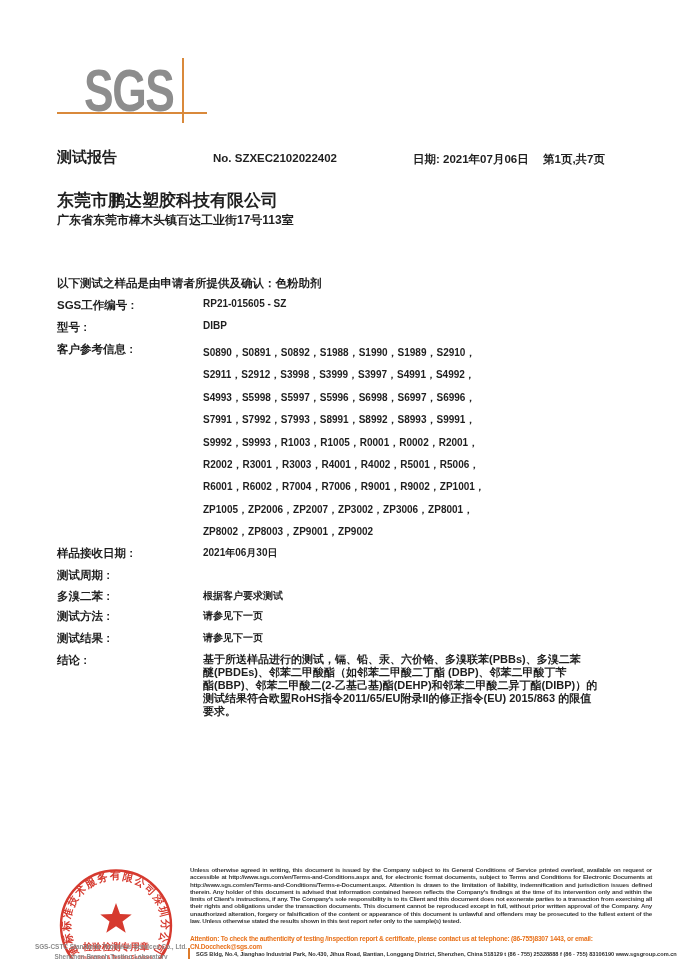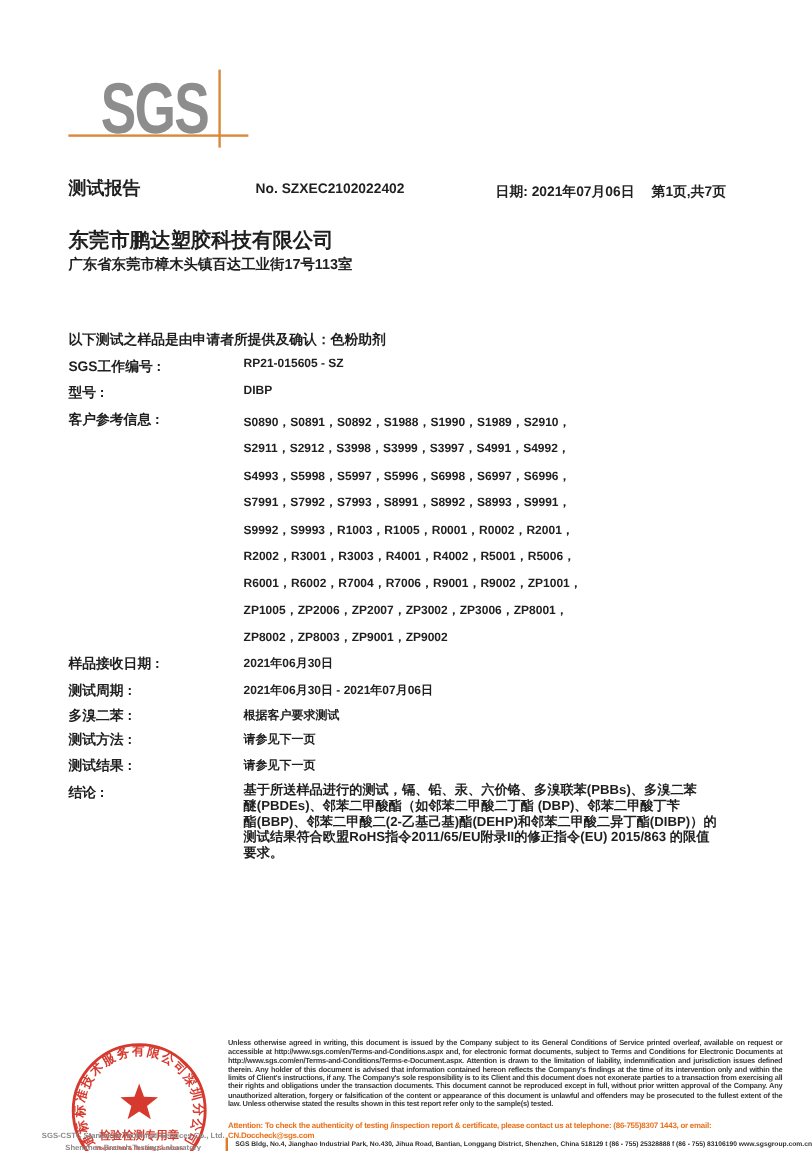--- a/index.html
+++ b/index.html
@@ -81,21 +81,20 @@
 S9992，S9993，R1003，R1005，R0001，R0002，R2001，
 R2002，R3001，R3003，R4001，R4002，R5001，R5006，
 R6001，R6002，R7004，R7006，R9001，R9002，ZP1001，
 ZP1005，ZP2006，ZP2007，ZP3002，ZP3006，ZP8001，
 ZP8002，ZP8003，ZP9001，ZP9002</div>
 
   <div class="flabel t4">样品接收日期 :</div>
   <div class="fvalue t4">2021年06月30日</div>
 
   <div class="flabel t5">测试周期 :</div>
-  <div class="fvalue t5">2021年06月30日 - 2021年07月06日</div>
 
   <div class="flabel t6">多溴二苯 :</div>
   <div class="fvalue t6">根据客户要求测试</div>
 
   <div class="flabel t7">测试方法 :</div>
   <div class="fvalue t7">请参见下一页</div>
 
   <div class="flabel t8">测试结果 :</div>
   <div class="fvalue t8">请参见下一页</div>
 

